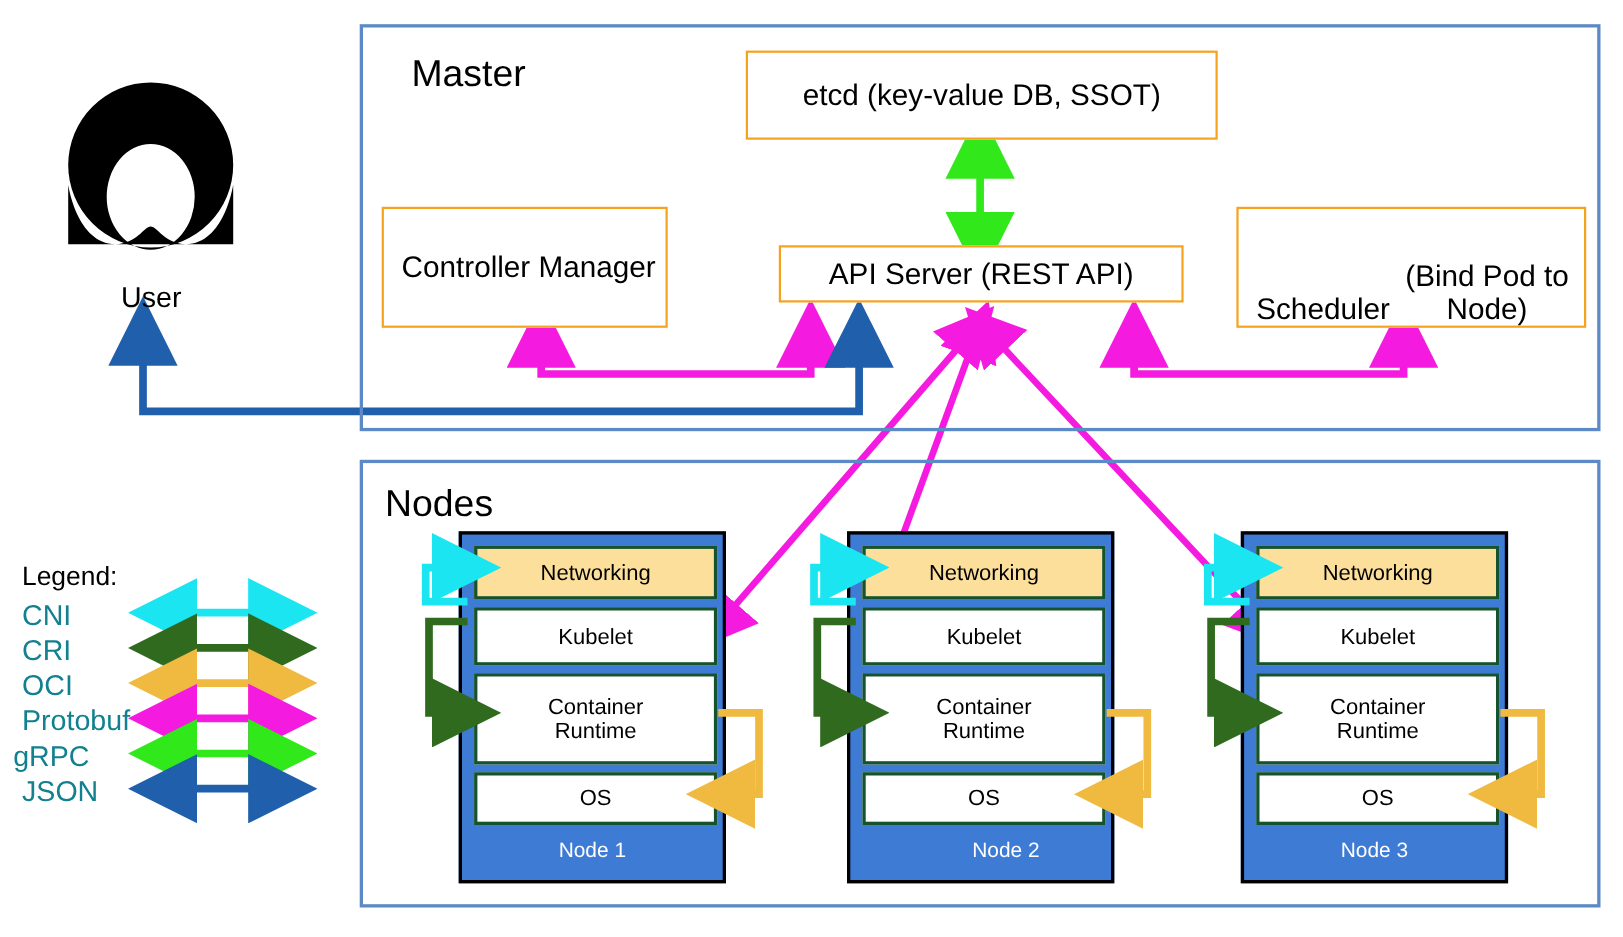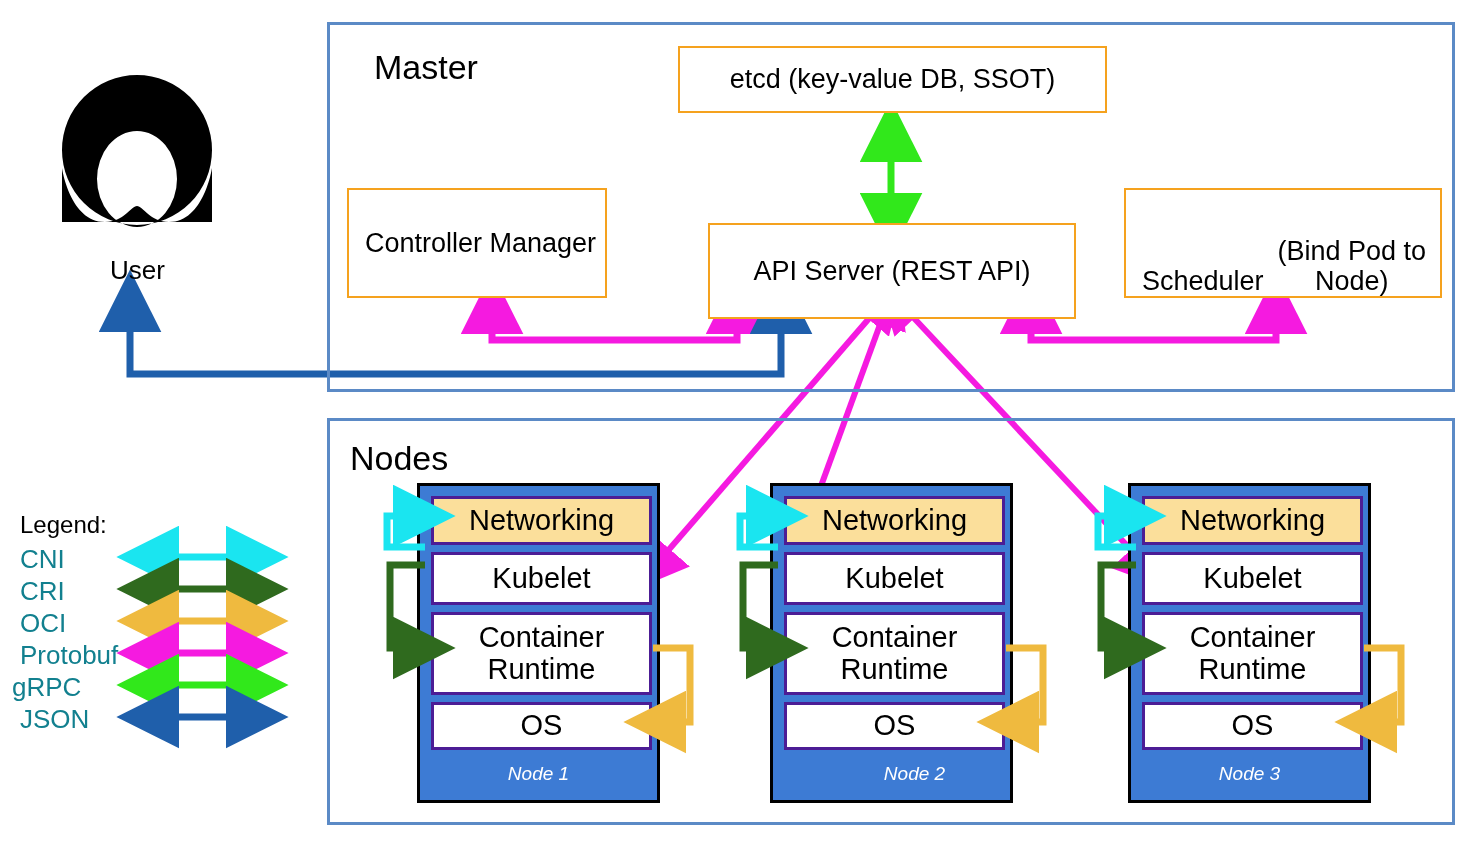--- a/index.html
+++ b/index.html
@@ -13,25 +13,25 @@
   .group-frame{position:absolute;border:3px solid #5b8ac6;background:transparent;box-sizing:border-box;}
   .group-title{position:absolute;font-size:34px;line-height:34px;color:#000;white-space:nowrap;}
 
   
   .mbox{position:absolute;box-sizing:border-box;border:2px solid #f5a21e;background:#ffffff;
         display:flex;align-items:center;justify-content:center;text-align:center;
         font-size:27px;line-height:1.12;color:#000;}
 
   
   .node{position:absolute;box-sizing:border-box;background:#3d7bd4;border:3px solid #000;}
-  .node-layer{position:absolute;box-sizing:border-box;border:3px solid #4c1d95;background:#ffffff;
+  .node-layer{position:absolute;box-sizing:border-box;border:3px solid #14532d;background:#ffffff;
         display:flex;align-items:center;justify-content:center;text-align:center;
-        font-size:29px;line-height:1.1;color:#000;}
+        font-size:20px;line-height:1.1;color:#000;}
   .node-layer.net{background:#fbdf9b;}
-  .node-label{position:absolute;left:0;right:0;text-align:center;color:#ffffff;font-size:19px;font-style:italic;}
+  .node-label{position:absolute;left:0;right:0;text-align:center;color:#ffffff;font-size:19px;}
 
   
   .user-caption{position:absolute;font-size:26px;text-align:center;white-space:nowrap;}
 
   
   .legend-title{position:absolute;font-size:24px;color:#000;white-space:nowrap;}
   .legend-link{position:absolute;font-size:26px;color:#12808f;
         white-space:nowrap;cursor:pointer;}
 </style>
 </head>
@@ -93,29 +93,29 @@
       <line x1="889" y1="300" x2="791" y2="568" stroke="#f51ae0" stroke-width="6" marker-start="url(#tl-mag)" marker-end="url(#hd-mag)"></line>
     </g>
     <g>
       <line x1="897" y1="300" x2="1148" y2="568" stroke="#f51ae0" stroke-width="6" marker-start="url(#tl-mag)" marker-end="url(#hd-mag)"></line>
     </g>
   </svg>
 
   <div class="group-frame" style="left:327px;top:22px;width:1128px;height:370px;"></div>
   <div class="group-title" style="left:350px;top:50px;margin-left:24px;">Master</div>
 
-  <div class="mbox" style="left:678px;top:46px;width:429px;height:67px;">
+  <div class="mbox" style="left:678px;top:46px;width:429px;height:81px;">
     <span>etcd (key-value DB, SSOT)</span>
   </div>
 
   <div class="mbox" style="left:347px;top:188px;width:260px;height:110px;flex-direction:column;align-items:flex-start;padding-left:16px;">
     <span>Controller Manager</span>
   </div>
 
-  <div class="mbox" style="left:708px;top:223px;width:368px;height:96px;">
+  <div class="mbox" style="left:708px;top:223px;width:368px;height:52px;">
     <span>API Server (REST API)</span>
   </div>
 
   <div class="mbox" style="left:1124px;top:188px;width:318px;height:110px;align-items:flex-end;padding-left:16px;">
     <span>Scheduler</span>
     <span>(Bind Pod to Node)</span>
   </div>
 
   <div class="group-frame" style="left:327px;top:418px;width:1128px;height:407px;"></div>
   <div class="group-title" style="left:350px;top:441px;">Nodes</div>

